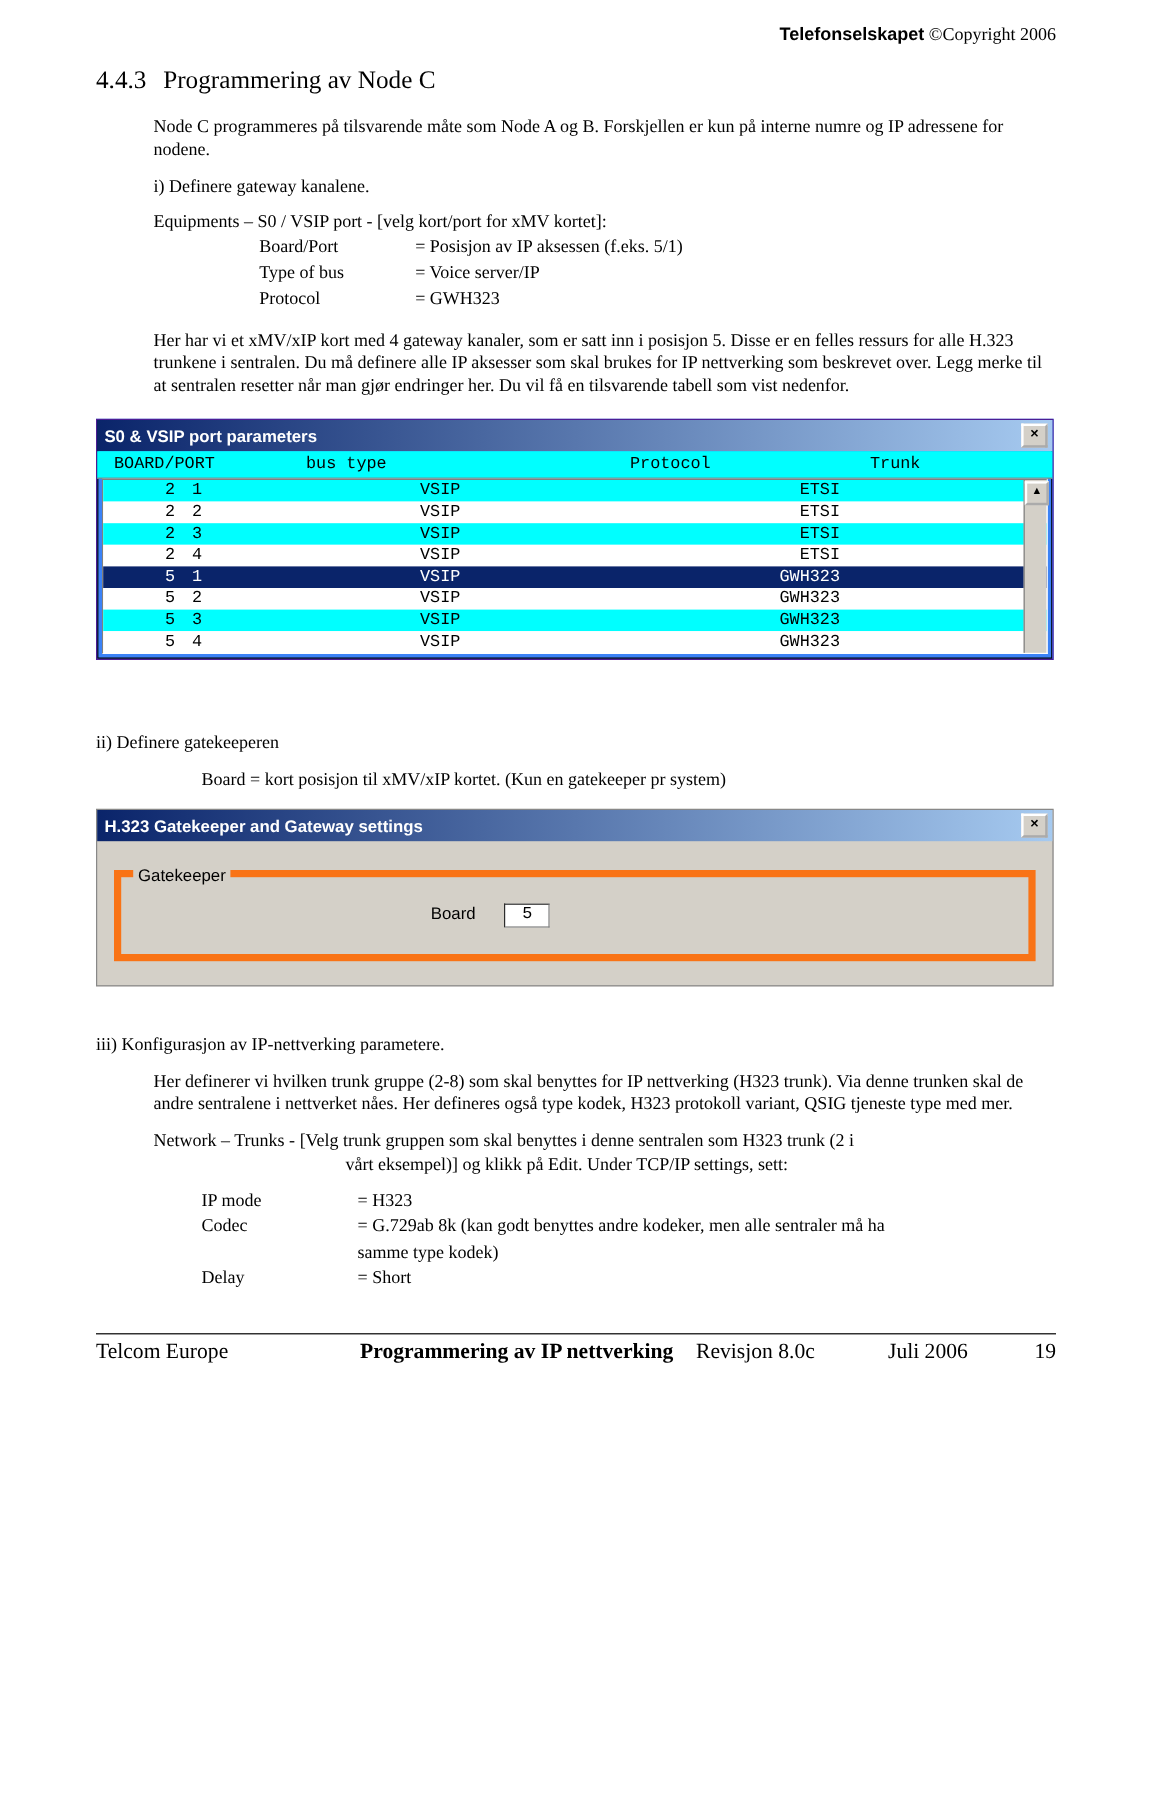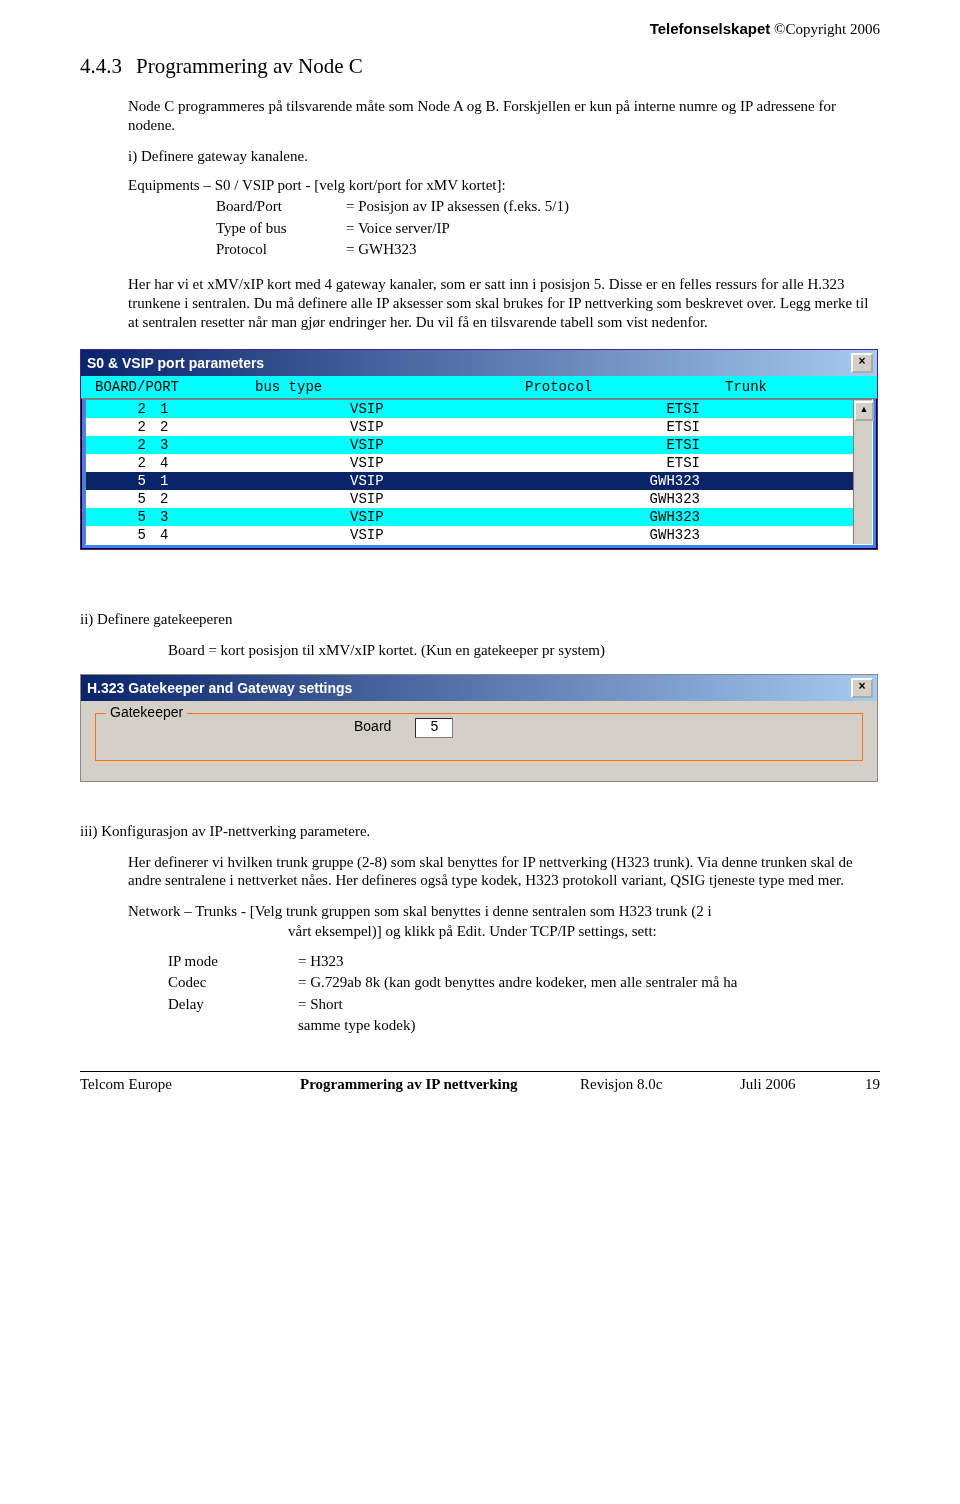--- a/index.html
+++ b/index.html
@@ -129,24 +129,24 @@
     width: 796px;
     margin: 14px 0 0 0px;
     border: 1px solid #888;
     background: #d4d0c8;
     font-family: Arial, Helvetica, sans-serif;
   }
   .gkbody {
     padding: 8px 14px 20px 14px;
   }
   .groupbox {
-    border: 1px solid #f97316;
+    border: 6px solid #f97316;
     position: relative;
-    padding: 4px 18px 22px 18px;
-    margin-top: 4px;
+    padding: 22px 18px 22px 18px;
+    margin-top: 16px;
   }
   .grouplabel {
     position: absolute;
     top: -10px; left: 10px;
     background: #d4d0c8;
     padding: 0 4px;
     font-size: 14px;
   }
   .boardrow { display: flex; align-items: flex-start; }
   .boardlabel { font-size: 14px; margin-left: 240px; margin-right: 24px; }
@@ -156,21 +156,21 @@
     border: 1px inset #808080;
     font-family: "Courier New", monospace;
     font-size: 14px;
     text-align: center;
   }
 
   
   .footer-hr { border: none; border-top: 1px solid #000; margin: 36px 0 4px 0; }
   .footer {
     display: flex;
-    font-size: 15px;
+    font-size: 18px;
   }
   .footer .f1 { width: 220px; }
   .footer .f2 { width: 280px; font-weight: bold; }
   .footer .f3 { width: 160px; }
   .footer .f4 { flex:1; }
   .footer .f5 { width: 30px; text-align: right; }
 </style>
 </head>
 <body>
 
@@ -316,26 +316,26 @@
   <div class="indent2">
     <div class="kv kv-wide">
         <span class="k">IP mode</span>
         <span class="v">= H323</span>
       </div>
     <div class="kv kv-wide">
         <span class="k">Codec</span>
         <span class="v">= G.729ab 8k  (kan godt benyttes andre kodeker, men alle sentraler må ha</span>
       </div>
     <div class="kv kv-wide">
+        <span class="k"></span>
+        <span class="v">samme type kodek)</span>
+      </div>
+    <div class="kv kv-wide">
         <span class="k">Delay</span>
         <span class="v">= Short</span>
-      </div>
-    <div class="kv kv-wide">
-        <span class="k"></span>
-        <span class="v">samme type kodek)</span>
       </div>
   </div>
 
   <hr class="footer-hr">
   <div class="footer">
     <span class="f1">Telcom Europe</span>
     <span class="f2">Programmering av IP nettverking</span>
     <span class="f3">Revisjon 8.0c</span>
     <span class="f4">Juli 2006</span>
     <span class="f5">19</span>

